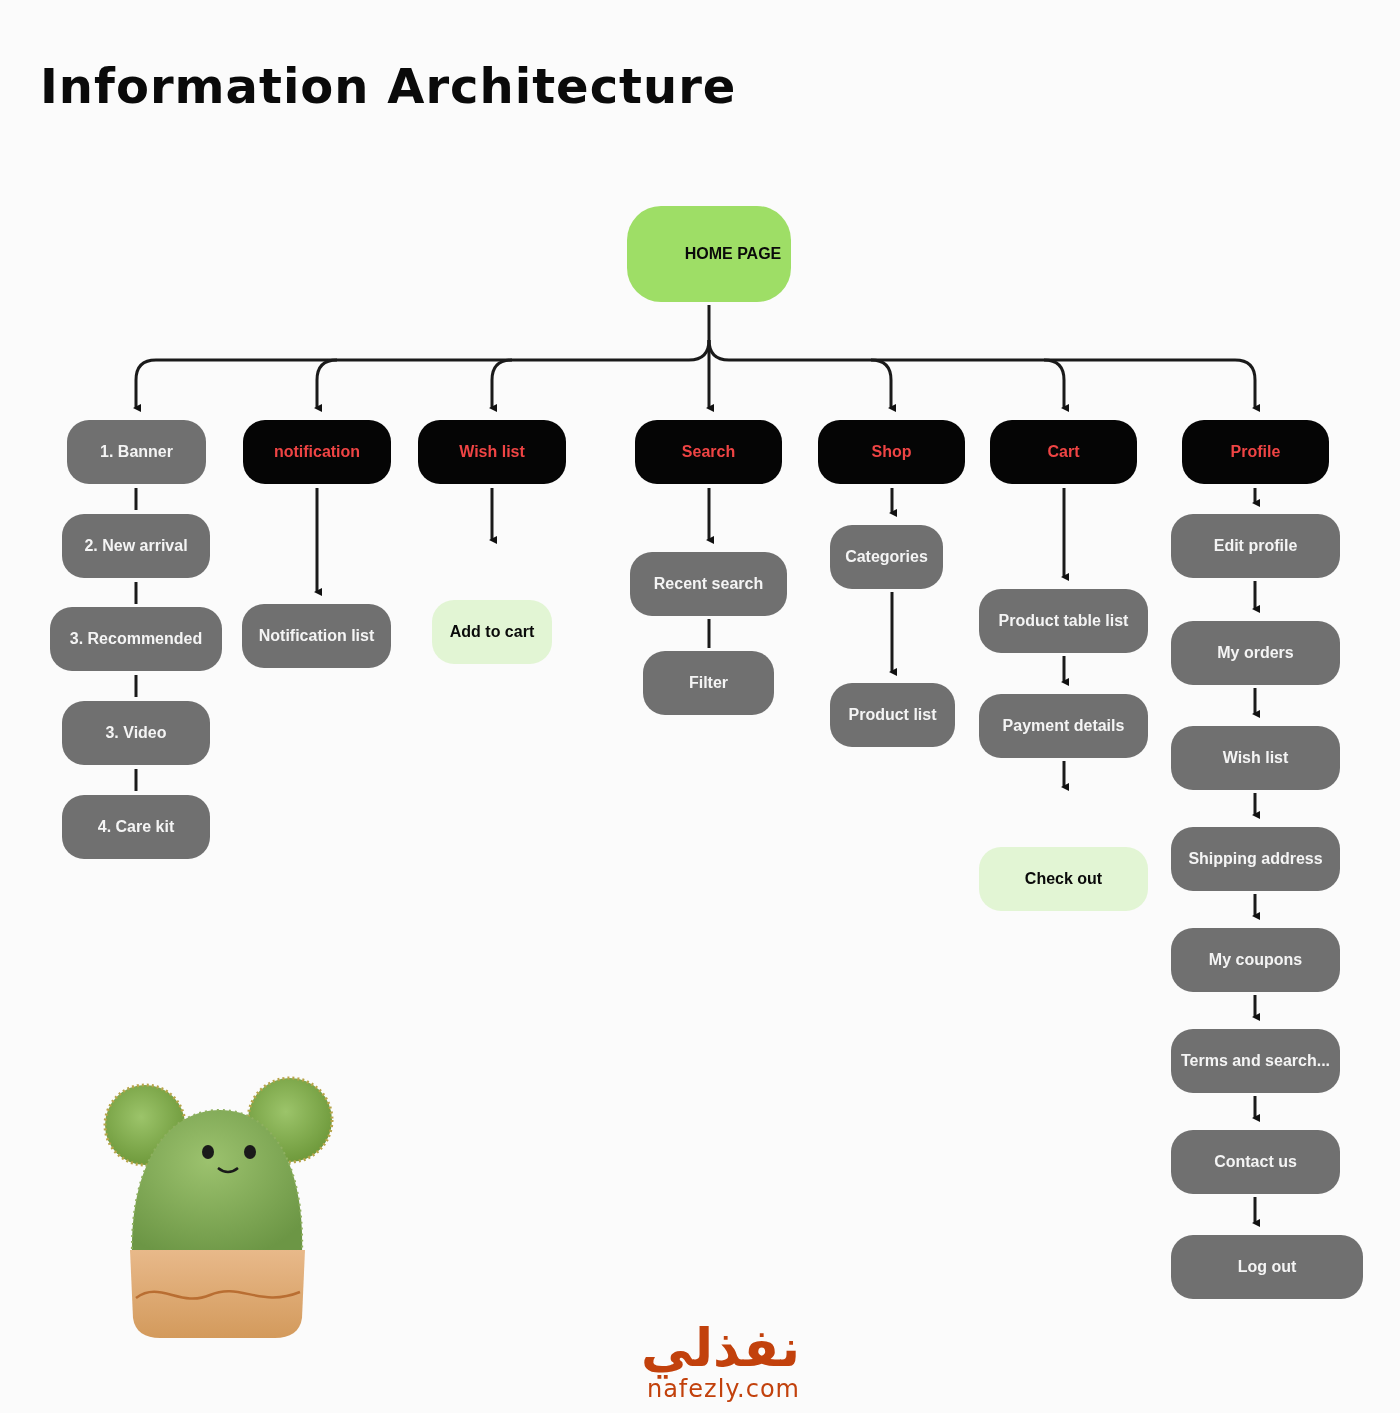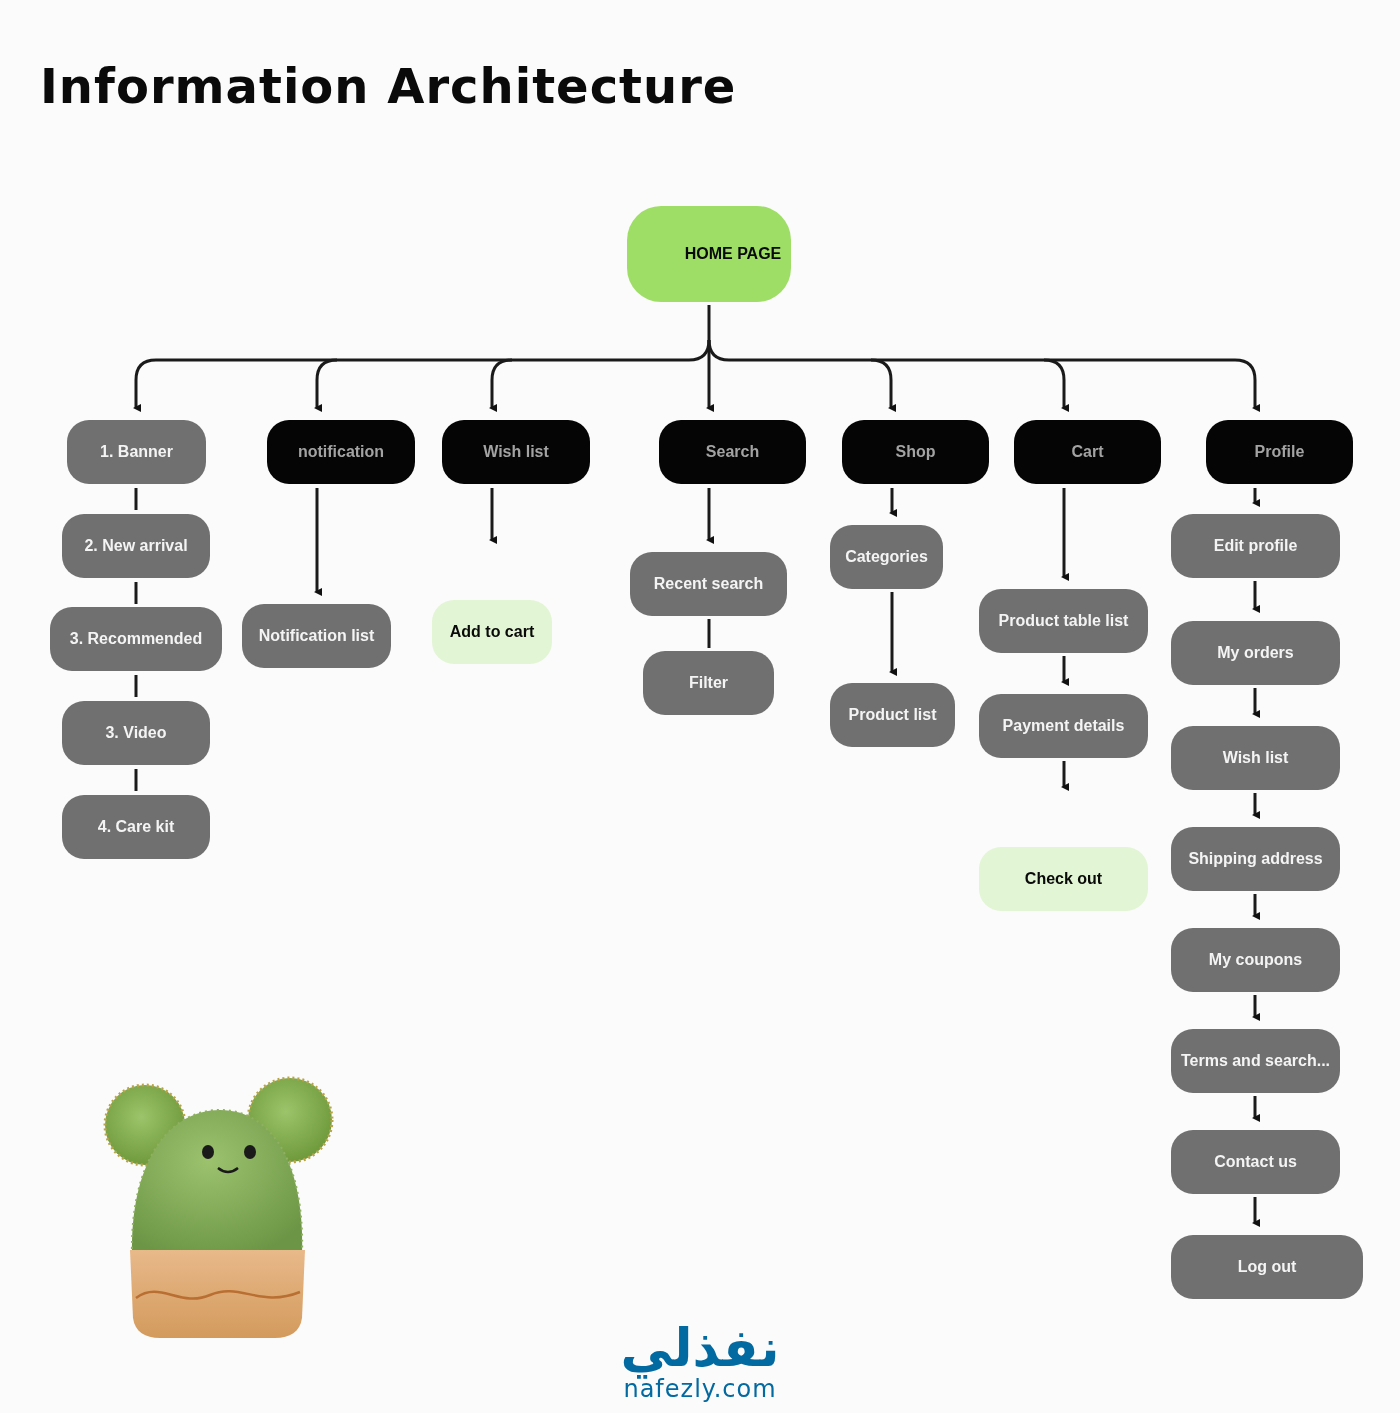--- a/index.html
+++ b/index.html
@@ -15,26 +15,26 @@
       margin: 0;
     }
     svg.connectors { position: absolute; left: 0; top: 0; }
     .node {
       position: absolute; box-sizing: border-box;
       display: flex; align-items: center; justify-content: center;
       border-radius: 22px; font-weight: bold; font-size: 16px; white-space: nowrap;
       cursor: pointer;
     }
     .node.root { background: #9ede66; color: #0a0a0a; border-radius: 34px; font-size: 16px; padding-left: 48px; }
-    .node.primary { background: #050505; color: #a3a3a3; margin-left: 24px; }
+    .node.primary { background: #050505; color: #ef4444; }
     .node.secondary { background: #707070; color: #f4f4f4; }
     .node.highlight { background: #e2f5d4; color: #0a0a0a; margin-top: 48px; }
 
     .cactus { position: absolute; left: 100px; top: 1070px; width: 240px; height: 270px; }
-    .watermark { position: absolute; left: 600px; top: 1320px; width: 200px; text-align: center; color: #0369a1; }
+    .watermark { position: absolute; left: 600px; top: 1320px; width: 200px; text-align: right; color: #c2410c; }
     .wm-ar { font-size: 52px; font-weight: bold; line-height: 56px; font-family: "DejaVu Sans", sans-serif; }
     .wm-en { font-size: 24px; line-height: 26px; font-family: "DejaVu Sans", sans-serif; letter-spacing: 1px; }
   </style>
 </head>
 <body>
 
 <h1 class="title">Information Architecture</h1>
 
 <svg class="connectors" width="1400" height="1413">
   <defs>

